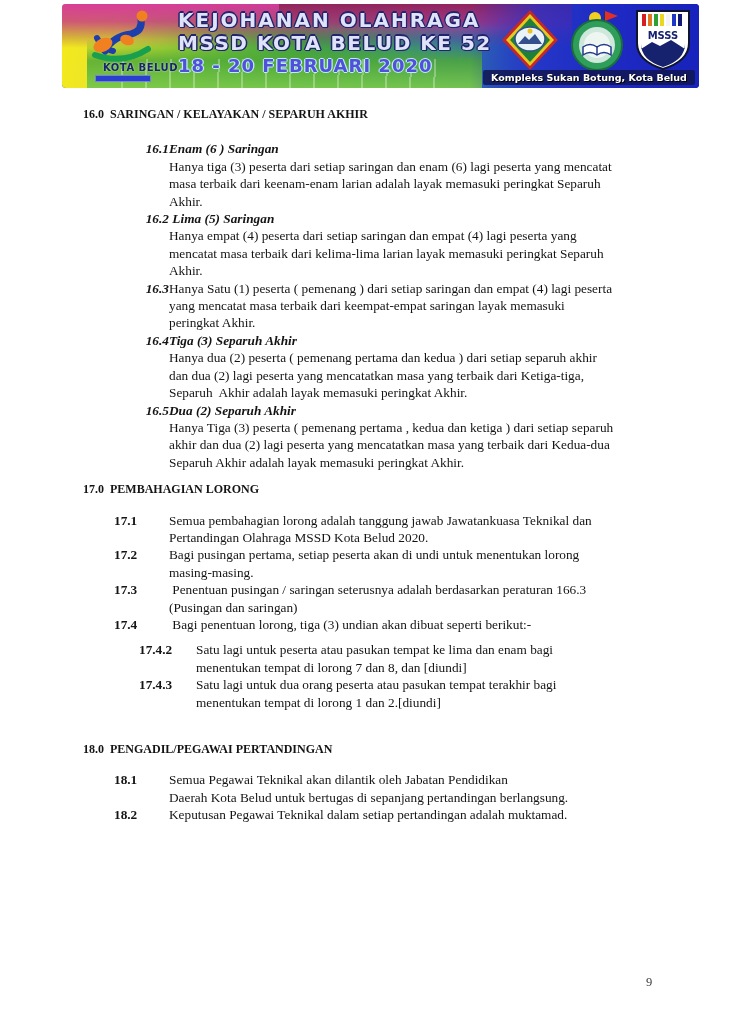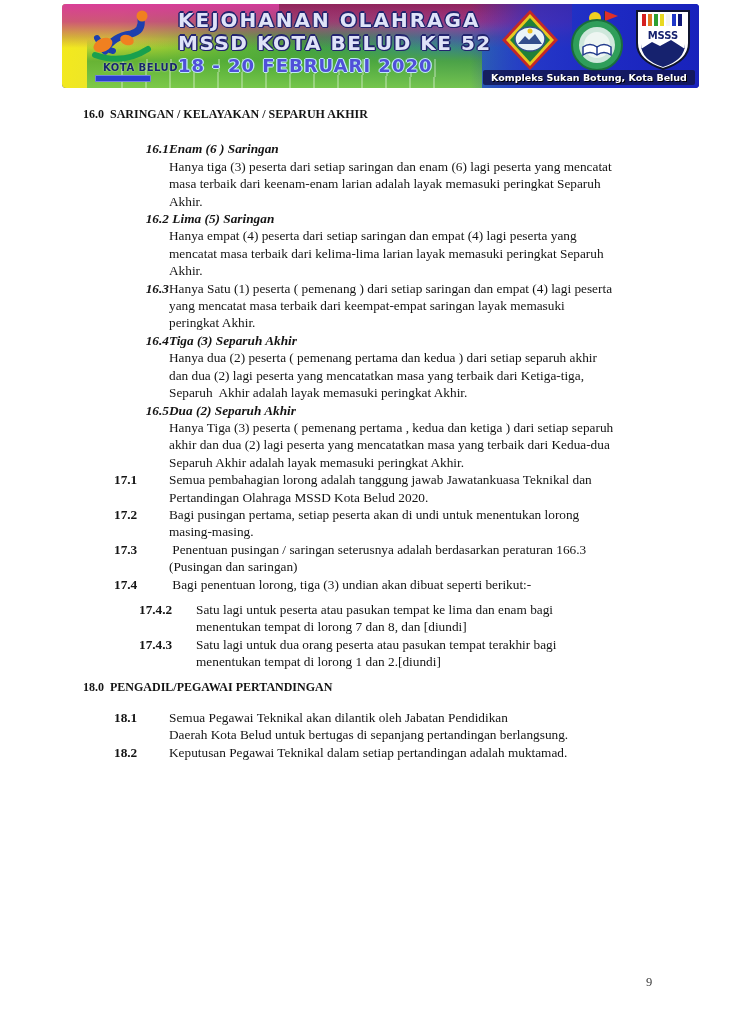--- a/index.html
+++ b/index.html
@@ -58,21 +58,21 @@
     font-family:"DejaVu Sans", sans-serif; font-weight:bold; font-size:9.5px;
     color:#ffffff; text-shadow:1px 1px 0 #000;
   }
 
   
   .doc { position:absolute; left:83px; top:106px; width:610px; font-size:13.3px; line-height:17.4px; }
   .sec-heading { font-size:12px; font-weight:bold; margin:0; white-space:pre; }
   .sec-heading .sp { display:inline-block; width:6px; }
   .h16 { margin-bottom:17px; }
   .h17 { margin-top:10px; margin-bottom:13px; }
-  .h18 { margin-top:8px; margin-bottom:13px; }
+  .h18 { margin-top:30px; margin-bottom:13px; }
   .item { display:flex; padding-left:31px; }
   .item .num { flex:none; width:55px; font-weight:bold; }
   .sec16 .num { font-style:italic;text-align:right; }
   .item-text { white-space:pre; }
   .item-title { font-weight:bold; font-style:italic; white-space:pre; }
   .subitems { margin-top:8px; }
   .subitem { display:flex; padding-left:56px; }
   .subitem .num { flex:none; width:57px; font-weight:bold; }
   .page-number { position:absolute; left:646px; top:975px; font-size:12.5px; color:#3a3a3a; }
 </style>
@@ -188,20 +188,21 @@
         <div class="num">16.5</div>
         <div>
           <div class="item-title">Dua (2) Separuh Akhir</div>
           <div class="item-text">Hanya Tiga (3) peserta ( pemenang pertama , kedua dan ketiga ) dari setiap separuh
 akhir dan dua (2) lagi peserta yang mencatatkan masa yang terbaik dari Kedua-dua
 Separuh Akhir adalah layak memasuki peringkat Akhir.</div>
         </div>
       </div>
     </div>
 
+    <h2 class="sec-heading h17"><span>17.0</span><span class="sp"></span><span>PEMBAHAGIAN LORONG</span></h2>
 
     <div>
       <div class="item">
         <div class="num">17.1</div>
         <div class="item-text">Semua pembahagian lorong adalah tanggung jawab Jawatankuasa Teknikal dan
 Pertandingan Olahraga MSSD Kota Belud 2020.</div>
       </div>
       <div class="item">
         <div class="num">17.2</div>
         <div class="item-text">Bagi pusingan pertama, setiap peserta akan di undi untuk menentukan lorong

